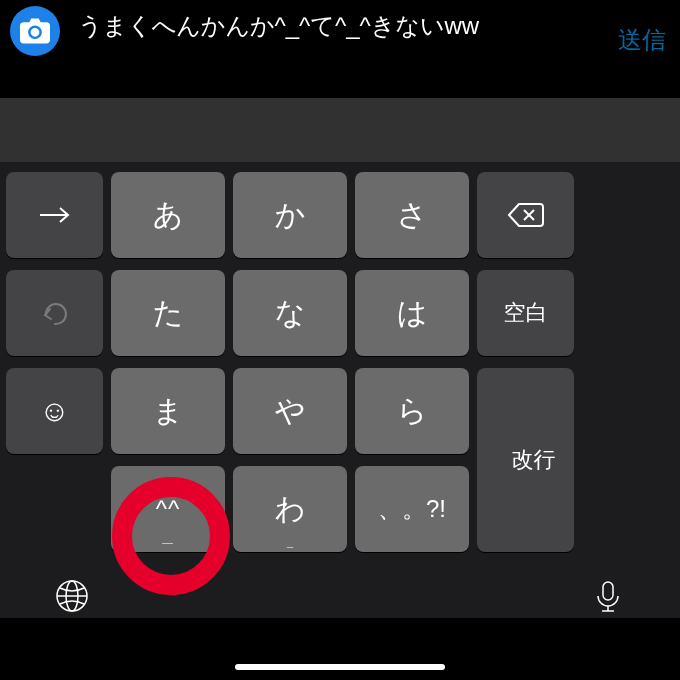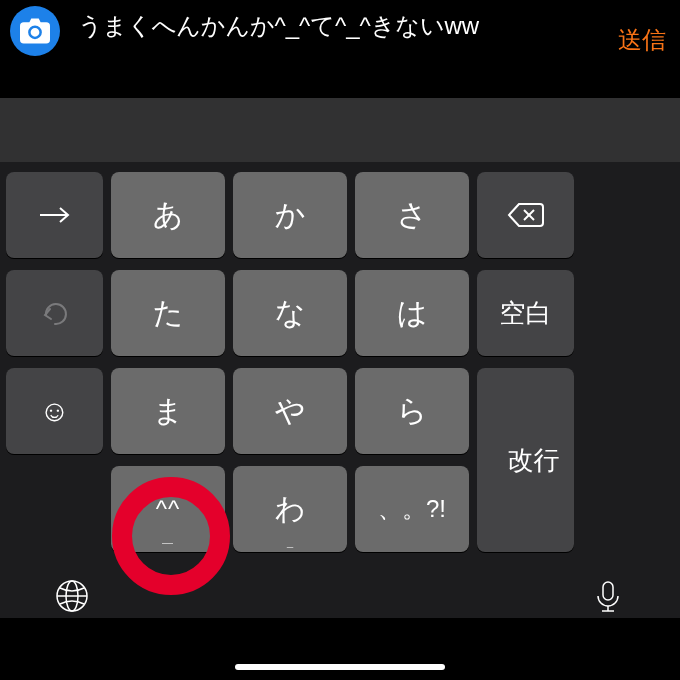--- a/index.html
+++ b/index.html
@@ -2,31 +2,31 @@
 <html><head>
   <meta charset="utf-8">
   <style>
     * { margin: 0; padding: 0; box-sizing: border-box; }
     body { width: 680px; height: 680px; background: #000; font-family: -apple-system, "Hiragino Sans", sans-serif; overflow: hidden; position: relative; }
     
     .composer { height: 74px; display: flex; align-items: flex-start; padding: 0 10px; }
     .camera-btn { width: 50px; height: 50px; border-radius: 50%; background: #1d81e9; display: flex; align-items: center; justify-content: center; margin-top: 6px; }
     .camera-btn svg { width: 30px; height: 26px; fill: #fff; }
     .message-text { flex: 1; color: #fff; font-size: 24px; padding: 12px 12px 0 18px; line-height: 1.2; }
-    .send-btn { color: #f97316; font-size: 24px; padding-top: 24px; padding-right: 4px; }
+    .send-btn { color: #0369a1; font-size: 24px; padding-top: 24px; padding-right: 4px; }
     
     .suggestion-bar { height: 64px; background: #313132; margin-top: 24px; }
 
     .keyboard { background: #1c1c1e; padding: 10px 6px 0 6px; }
     .row { display: flex; gap: 8px; margin-bottom: 12px; }
     .key { border-radius: 8px; display: flex; align-items: center; justify-content: center; color: #fff; position: relative; box-shadow: 0 1px 0 #000; }
     .side { width: 97px; height: 86px; background: #444446; }
     .main { width: 114px; height: 86px; background: #6b6b6b; font-size: 30px; }
     .tall { height: 184px; padding-left: 16px; }
-    .side-text { font-size: 26px; }
+    .side-text { font-size: 22px; }
     .emoji-face { font-size: 30px; filter: grayscale(100%) brightness(1.4); }
     .disabled { color: #7a7a7c; }
     .kaomoji { font-size: 24px; letter-spacing: 1px; }
     .punct { font-size: 24px; }
     .sublabel { position: absolute; bottom: 4px; font-size: 11px; color: #ddd; }
     
     .col-right { display: flex; flex-direction: column; gap: 12px; }
     .left-block { display: flex; flex-direction: column; gap: 12px; }
     .mid-block { display: flex; flex-direction: column; gap: 12px; }
     

